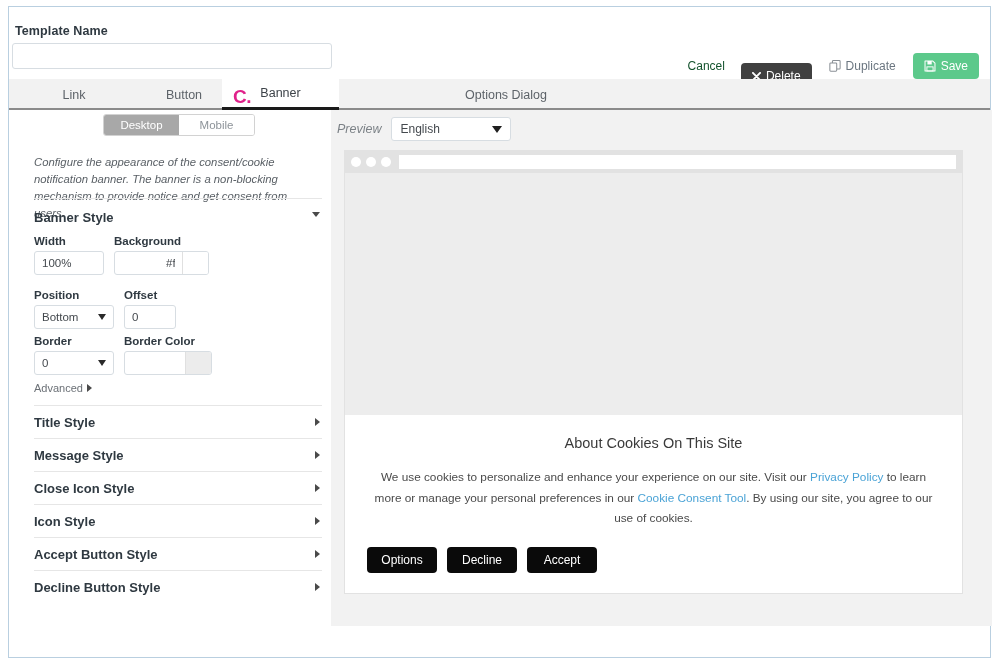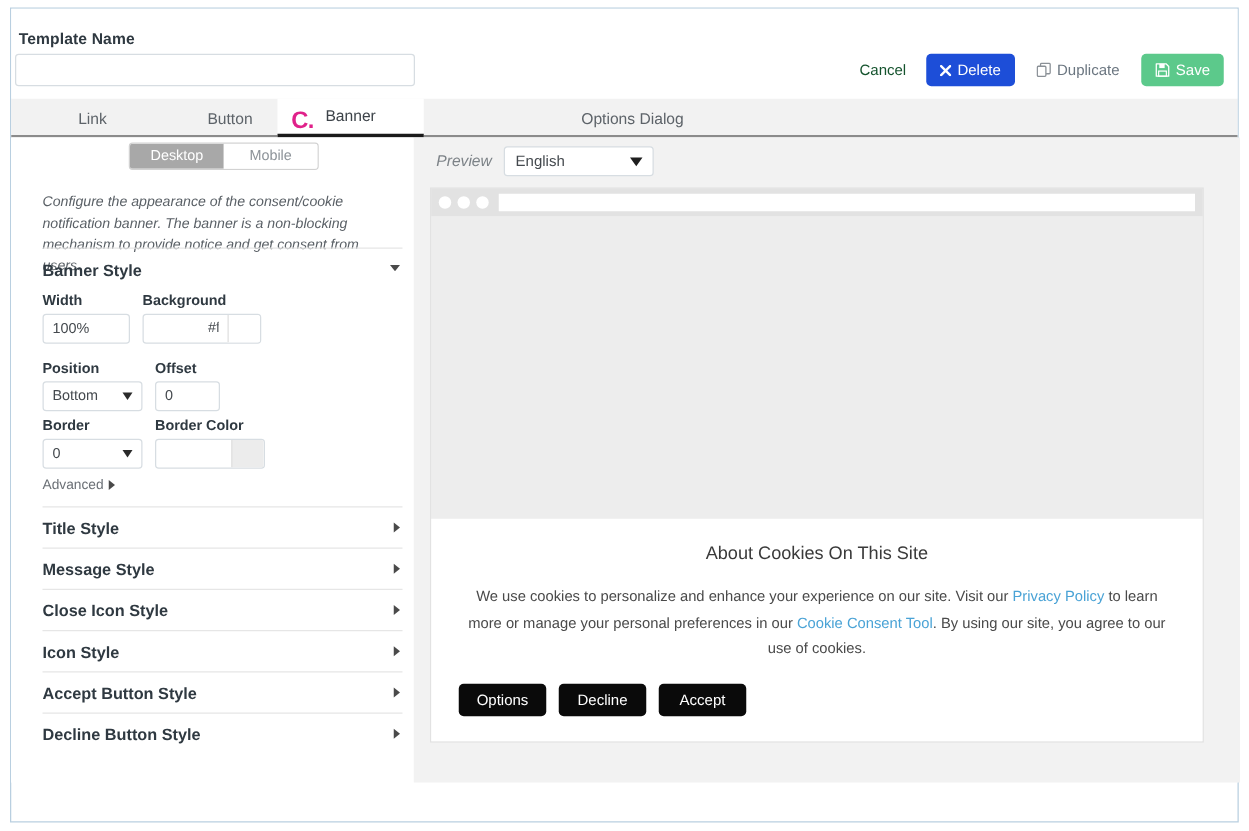--- a/index.html
+++ b/index.html
@@ -80,22 +80,23 @@
     cursor: pointer;
     white-space: nowrap;
   }
 
   .btn-cancel {
     background: transparent;
     color: #14532d;
     padding: 0 8px;
   }
   .btn-delete {
-    background: #1d4ed8;
+    background: #404040;
     color: #ffffff;
+    margin-top: 20px;
   }
   .btn-duplicate {
     background: transparent;
     color: #6b7680;
     padding: 0 9px;
   }
   .btn-save {
     background: #5cc98b;
     color: #ffffff;
   }
@@ -346,21 +347,21 @@
     position: absolute;
     left: 322px;
     top: 0;
     width: 661px;
     height: 516px;
     background: #f2f2f2;
   }
 
   .prev-head {
     position: absolute;
-    left: 18px;
+    left: 6px;
     top: 7px;
     display: flex;
     align-items: center;
     gap: 10px;
   }
   .prev-word {
     font-size: 12.5px;
     font-style: italic;
     color: #7c8287;
   }

